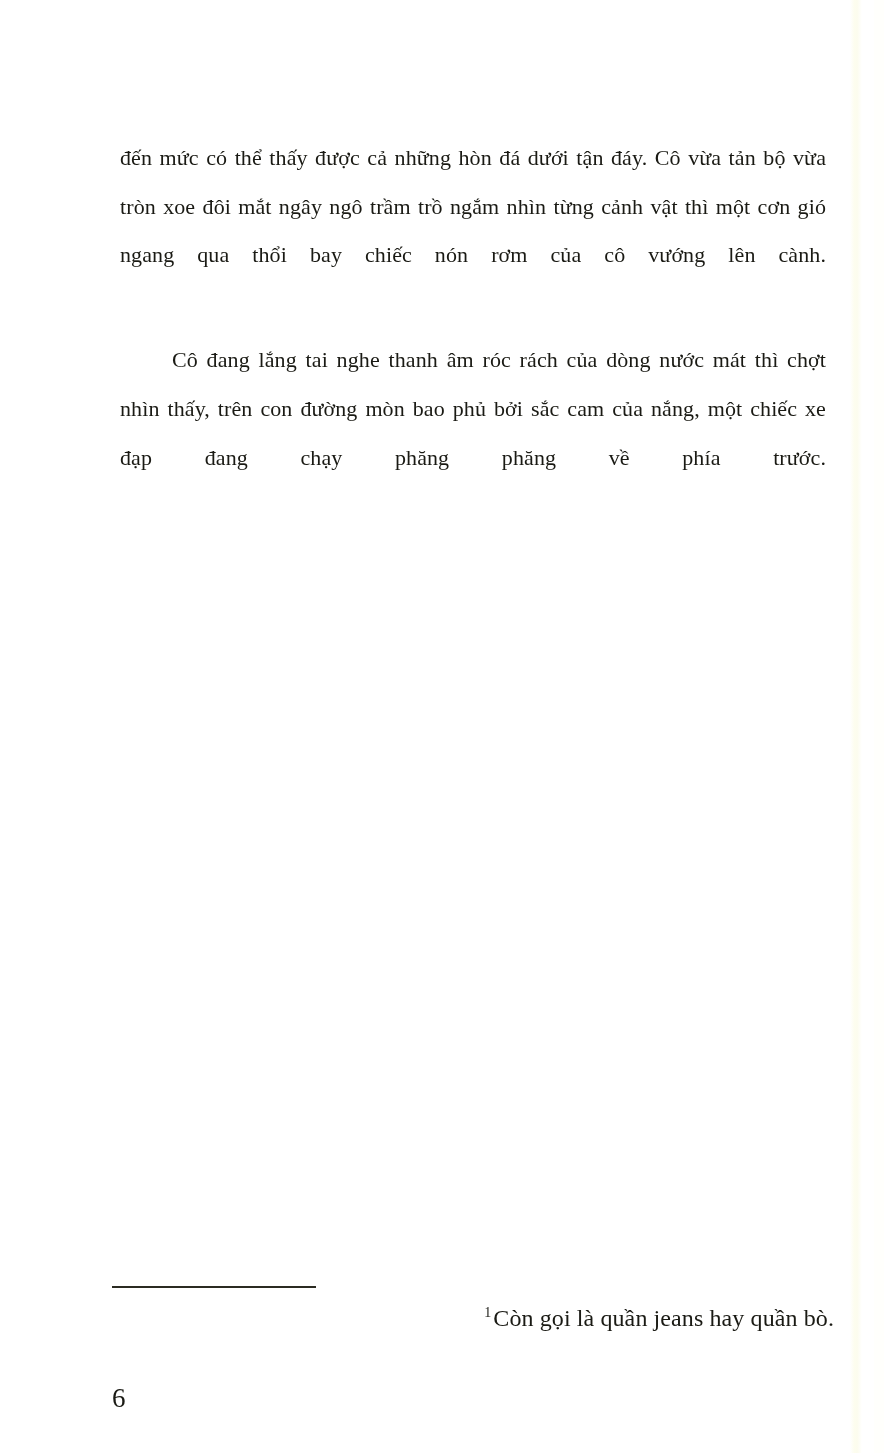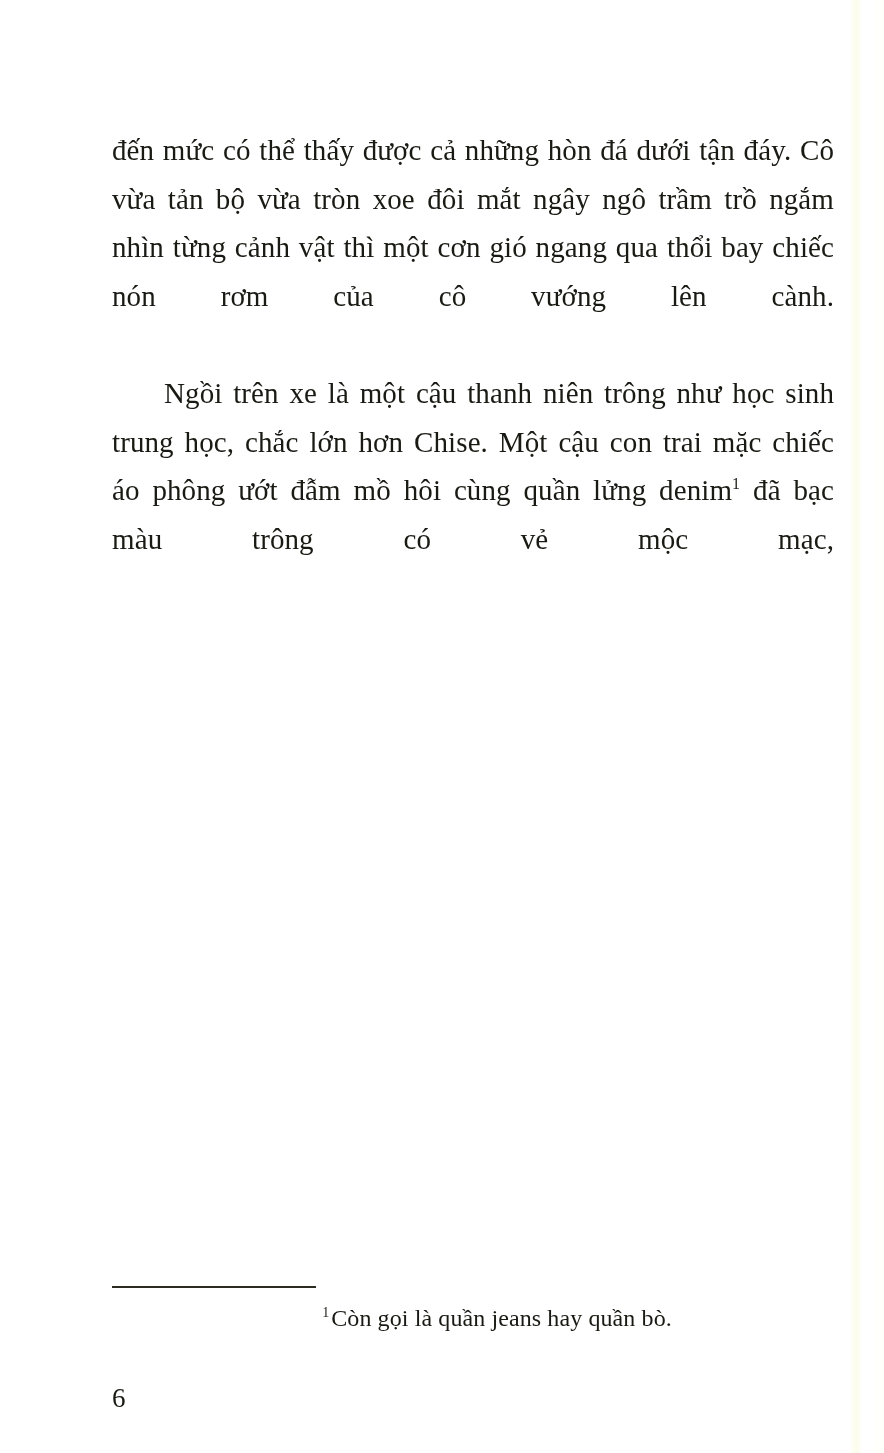--- a/index.html
+++ b/index.html
@@ -43,24 +43,24 @@
   }
 
   .text-block {
     position: absolute;
     left: 112px;
     top: 126px;
     width: 722px;
   }
 
   p.body-par {
-    margin: 0;
+    margin: 8px;
     text-align: justify;
     text-justify: inter-word;
-    font-size: 29px;
+    font-size: 22px;
     line-height: 48.6px;
     text-indent: 52px;
     letter-spacing: 0.1px;
     word-spacing: 0.4px;
     -webkit-font-smoothing: antialiased;
   }
 
   p.body-par.first {
     text-indent: 0;
   }
@@ -90,21 +90,21 @@
     height: 0;
     border-top: 2px solid #2b2b22;
     margin: 0 0 14px 0;
   }
 
   .footnote-text {
     margin: 0;
     padding-left: 48px;
     font-size: 24px;
     line-height: 32px;
-    text-align: center;
+    text-align: right;
     letter-spacing: 0.1px;
   }
 
   .footnote-text sup {
     font-size: 0.58em;
     vertical-align: super;
     line-height: 0;
     margin-right: 2px;
   }
 
@@ -124,22 +124,22 @@
 
   <div class="scan-edge"></div>
   <div class="scan-edge-2"></div>
 
   <div class="text-block">
 
     <p class="body-par first">đến mức có thể thấy được cả những hòn đá dưới tận đáy. Cô vừa tản bộ vừa tròn xoe đôi mắt ngây ngô trầm trồ ngắm nhìn từng cảnh vật thì một cơn gió ngang qua thổi bay chiếc nón rơm của cô vướng lên cành.</p>
 
 
 
+    <p class="body-par">Cô đang lắng tai nghe thanh âm róc rách của dòng nước mát thì chợt nhìn thấy, trên con đường mòn bao phủ bởi sắc cam của nắng, một chiếc xe đạp đang chạy phăng phăng về phía trước.</p>
 
-    <p class="body-par"><span>Ngồi trên xe là một cậu thanh niên trông như học sinh trung học, chắc lớn hơn Chise. Một cậu con trai mặc chiếc áo phông ướt đẫm mồ hôi cùng quần lửng denim</span><sup class="fn-ref">1</sup><span> đã bạc màu trông có vẻ mộc mạc,</span></p>
 
   </div>
 
   <div class="footnote-area">
     <div class="footnote-rule"></div>
     <p class="footnote-text"><sup>1</sup><span>Còn gọi là quần jeans hay quần bò.</span></p>
   </div>
 
   <div class="page-number">6</div>
 

